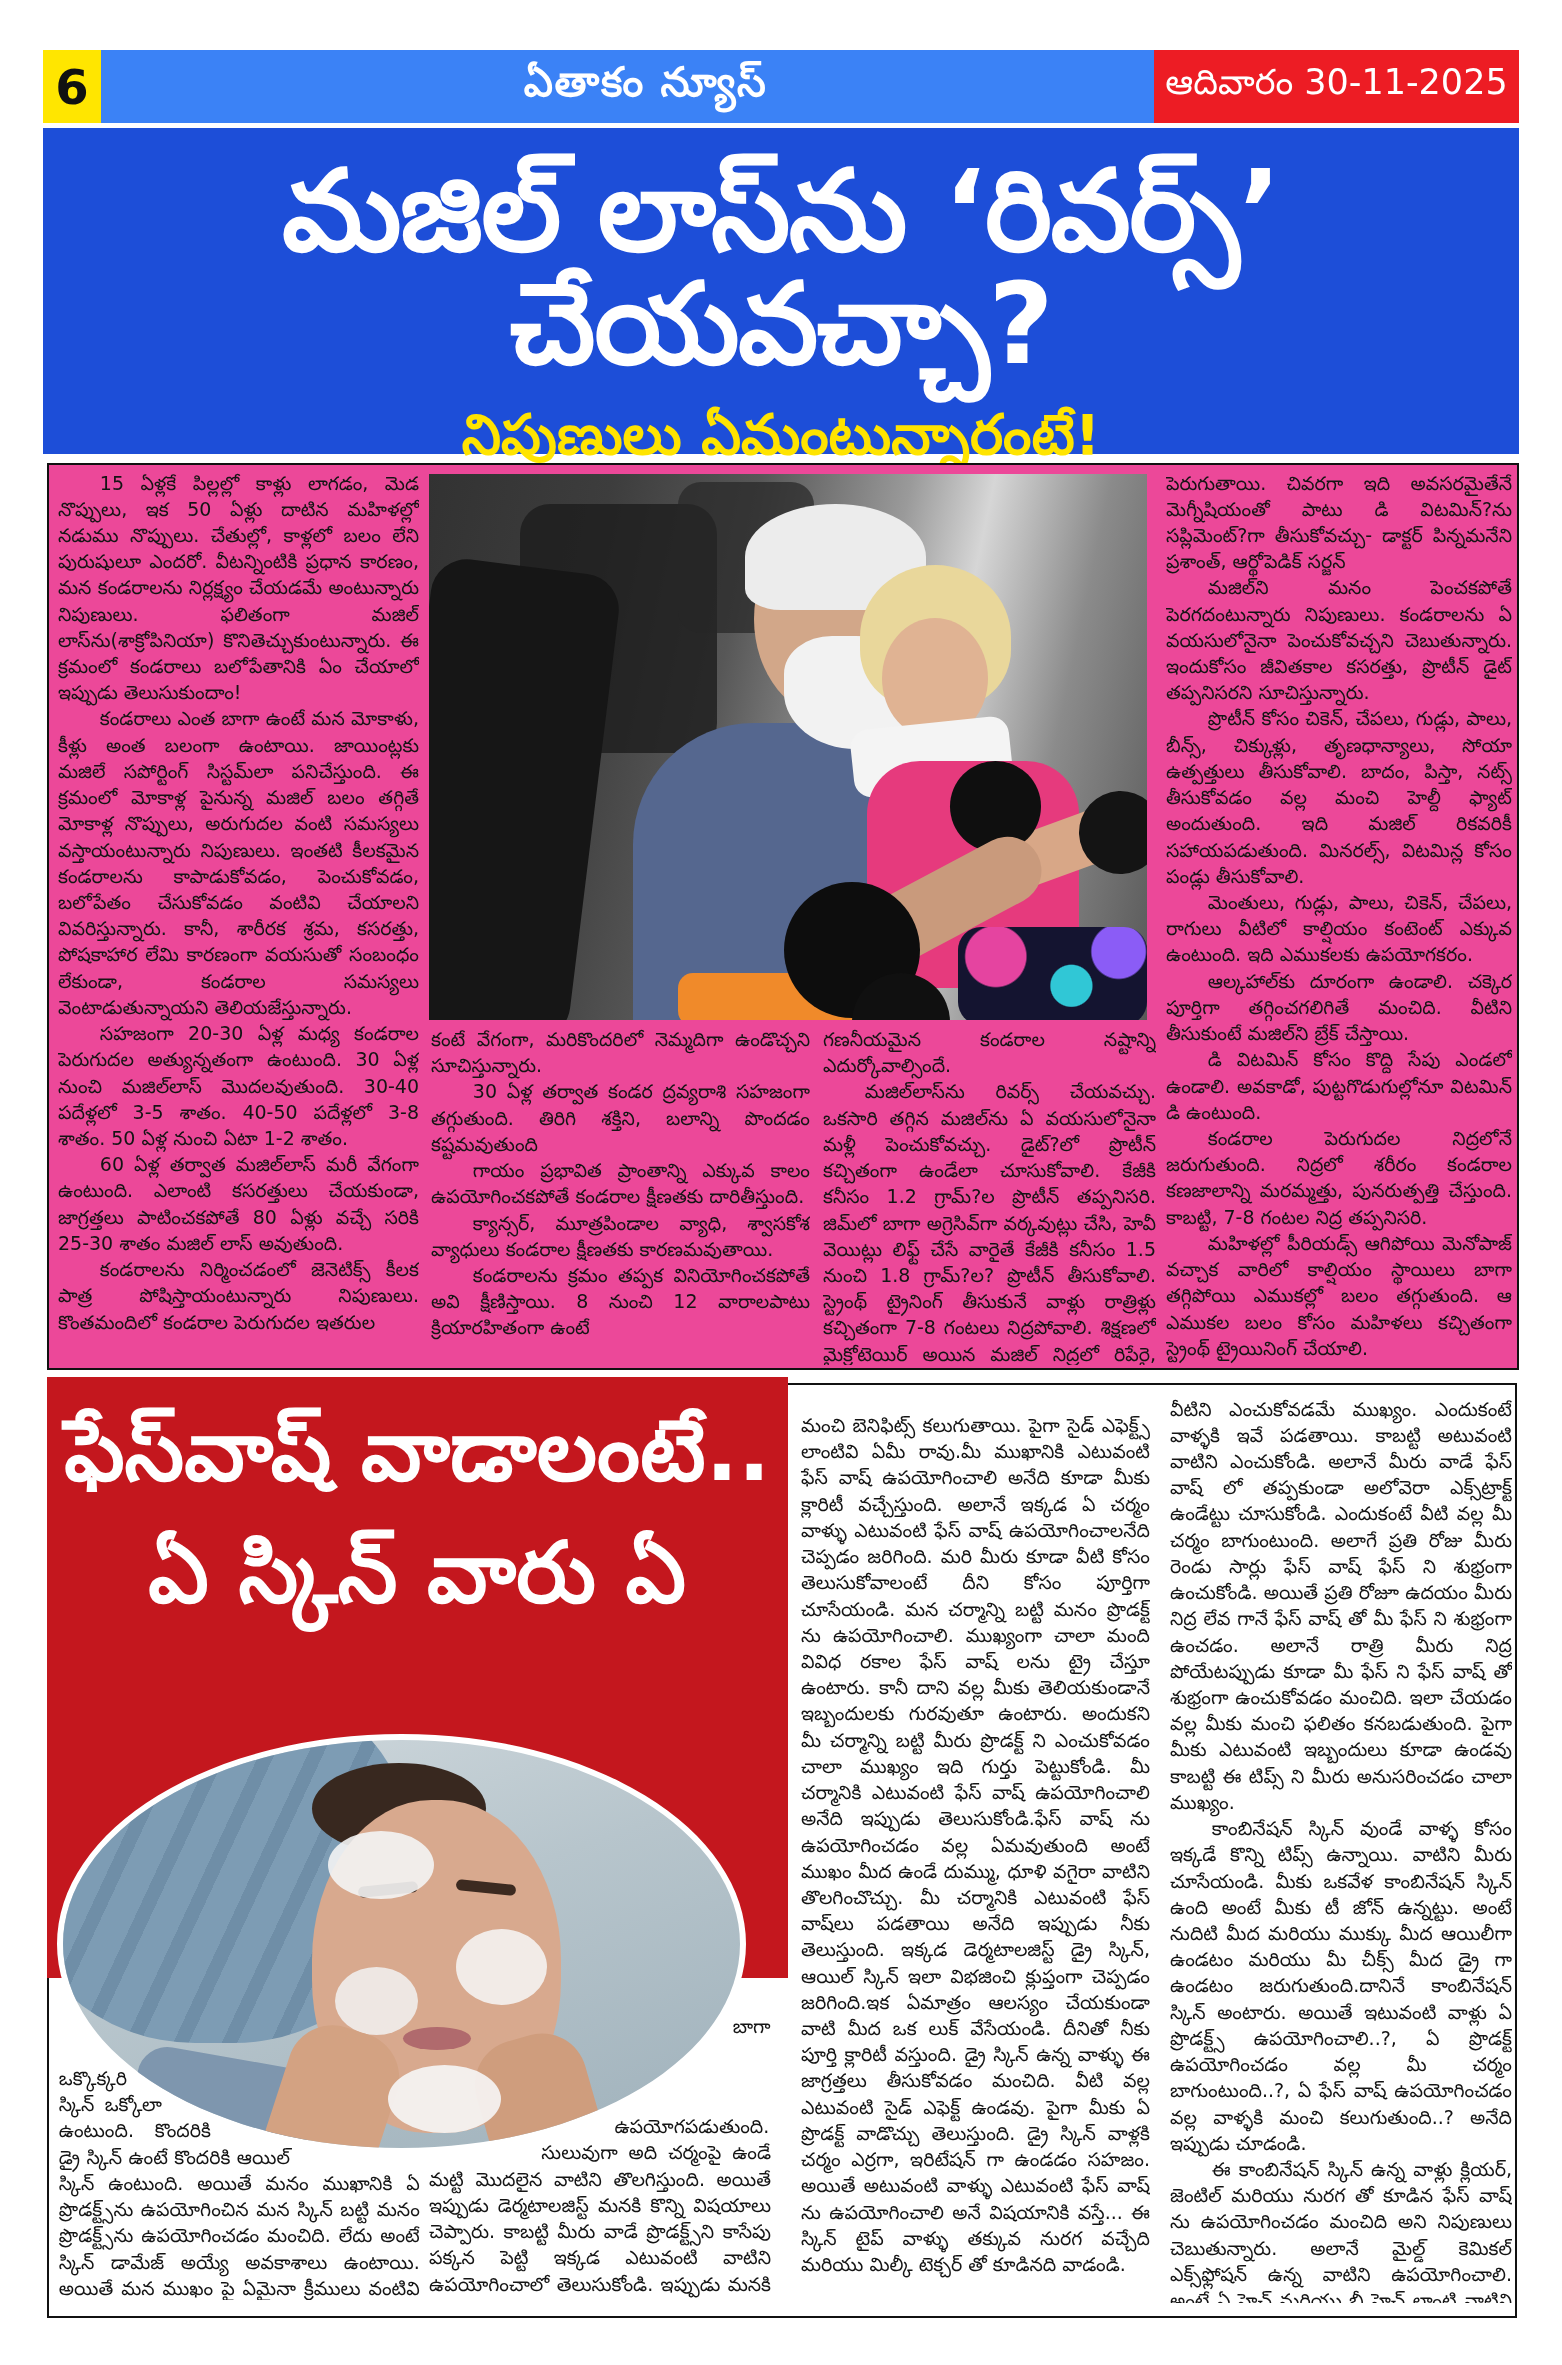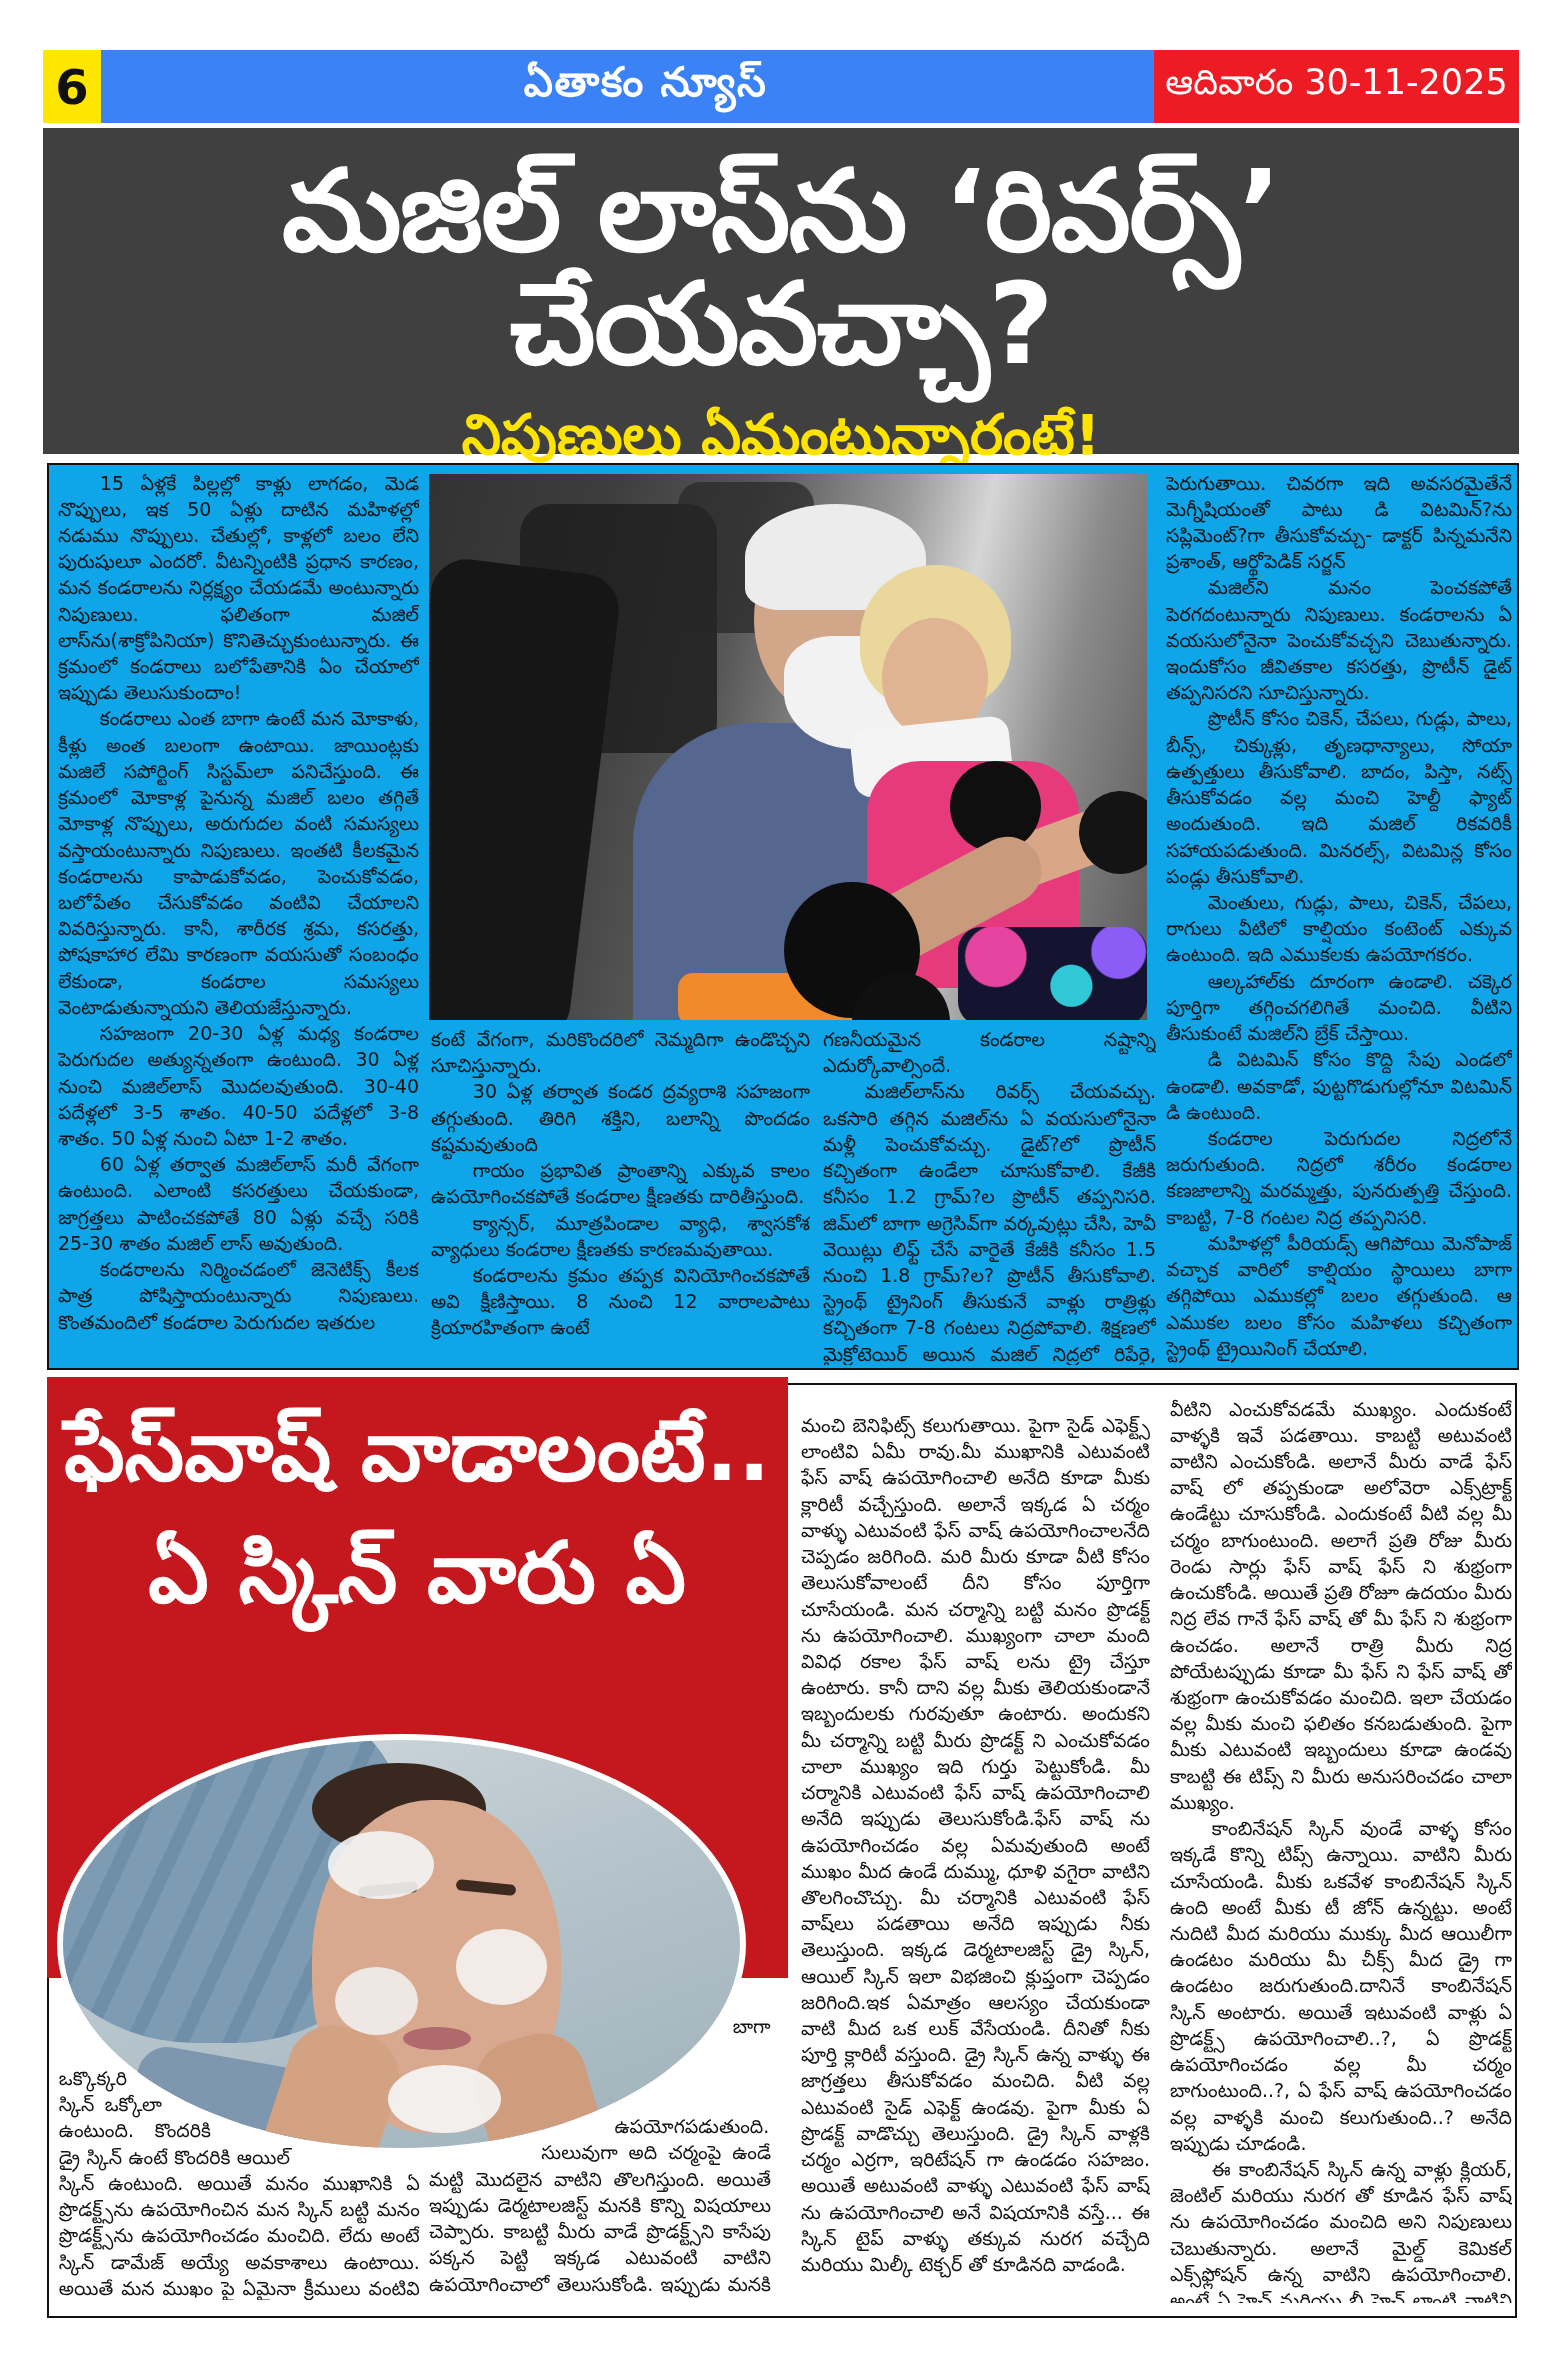--- a/index.html
+++ b/index.html
@@ -7,25 +7,25 @@
         font-family:"DejaVu Sans","Liberation Sans",sans-serif;color:#111;}
   
   .header-bar{position:absolute;left:43px;top:50px;width:1476px;height:73px;display:flex;}
   .pagenum-box{width:58px;height:73px;background:#ffe600;color:#111;display:flex;align-items:center;justify-content:center;
                font-size:48px;font-weight:bold;}
   .masthead-box{flex:1;background:#3b82f6;color:#fff;display:flex;align-items:center;justify-content:center;
                 font-size:41px;font-weight:bold;letter-spacing:1.5px;padding-left:36px;}
   .date-box{width:365px;background:#ed1c24;color:#fff;display:flex;align-items:center;justify-content:center;
             font-size:35px;font-weight:normal;text-align:right;}
   
-  .headline-banner{position:absolute;left:43px;top:128px;width:1476px;height:326px;background:#404040;text-align:center;}
+  .headline-banner{position:absolute;left:43px;top:128px;width:1476px;height:326px;background:#1d4ed8;text-align:center;}
   .main-headline{margin-top:27px;color:#ffffff;font-size:113px;line-height:1.0;font-weight:bold;letter-spacing:-1.5px;}
   .sub-headline{margin-top:21px;color:#ffe400;font-size:56px;font-weight:bold;}
   
-  .green-box{position:absolute;left:47px;top:463px;width:1472px;height:907px;background:#0ea5e9;
+  .green-box{position:absolute;left:47px;top:463px;width:1472px;height:907px;background:#ec4899;
              border:2.3px solid #111;box-sizing:border-box;}
   .gcol{position:absolute;overflow:hidden;}
   .gcol1{left:9px;top:4.5px;width:361px;height:895px;}
   .gcol2{left:382px;top:561px;width:379px;height:339px;}
   .gcol3{left:774px;top:561px;width:333px;height:339px;}
   .gcol4{left:1117px;top:4.5px;width:346px;height:895px;}
   .para{margin:0;font-size:19px;line-height:1.38;text-align:justify;color:#141414;}
   .indent{text-indent:2.2em;}
   
   .gym-photo{position:absolute;left:380px;top:9px;width:718px;height:546px;overflow:hidden;

